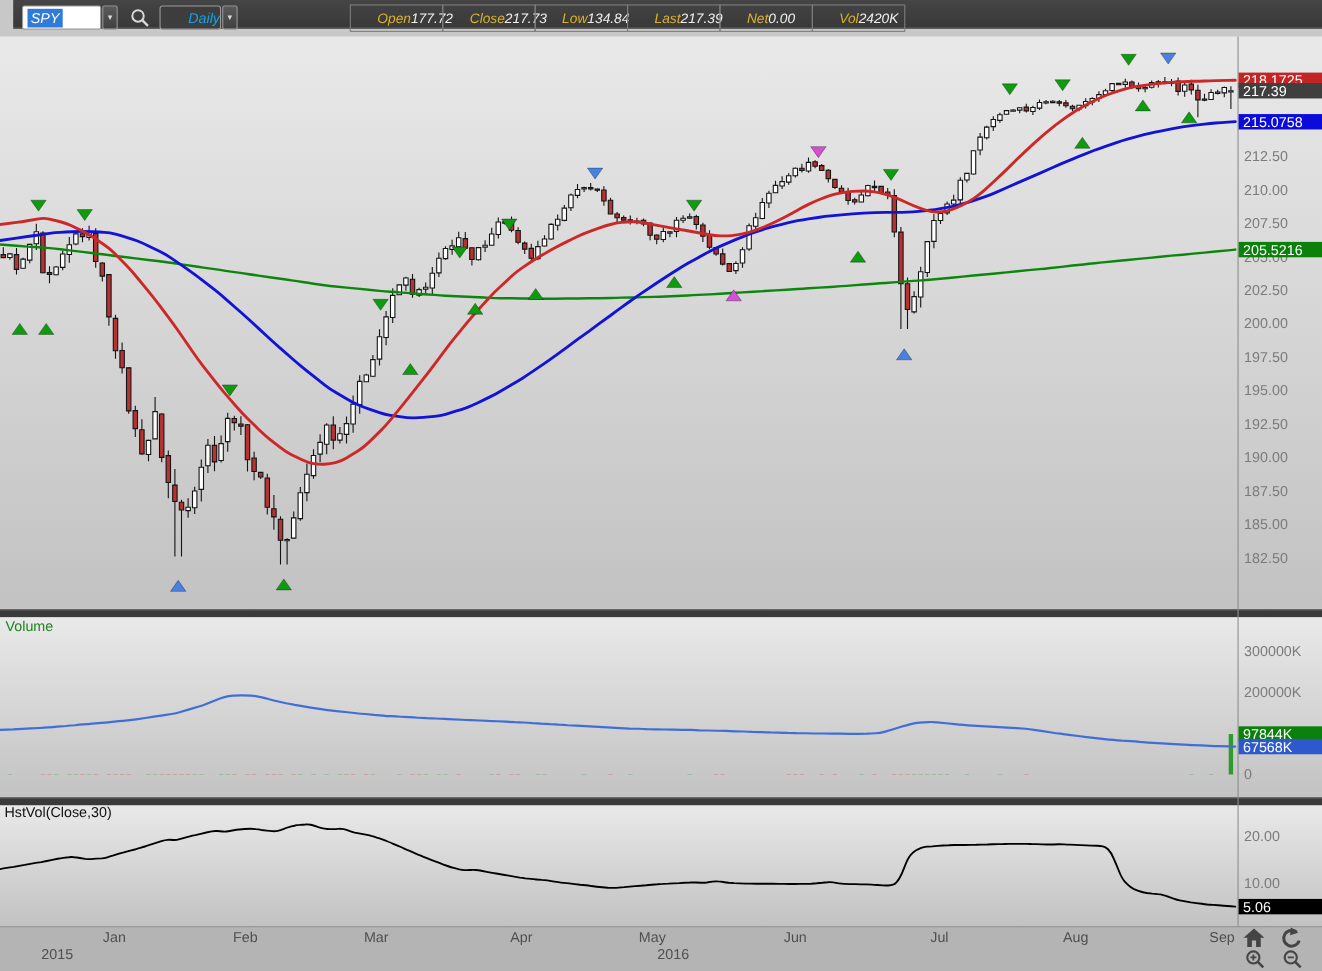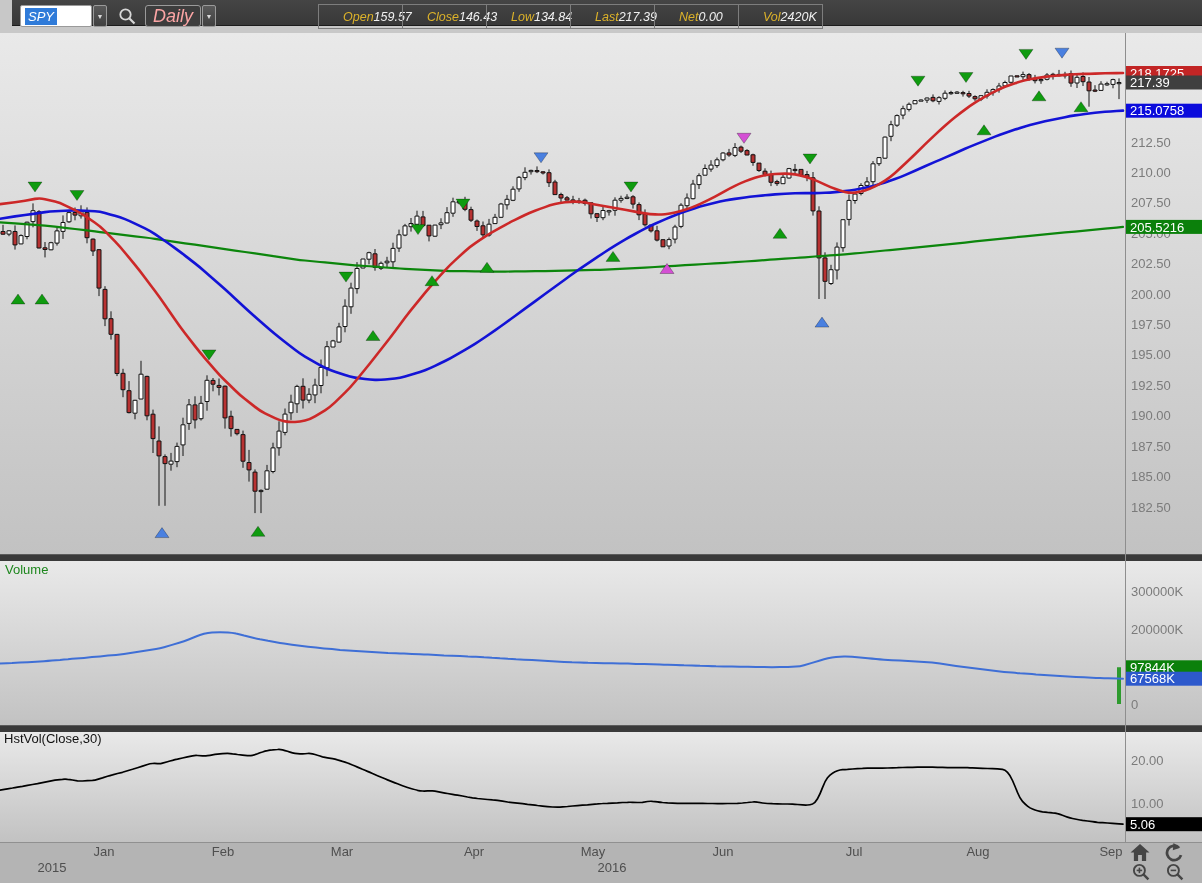--- a/index.html
+++ b/index.html
@@ -11,22 +11,22 @@
   .symbol-box{position:absolute;left:8px;top:5px;width:72px;height:22px;background:#fff;
               border:1px solid #9a9a9a;border-radius:2px;display:flex;align-items:center;
               padding-left:4px;box-sizing:border-box;font-size:13px;}
   .symbol-sel{background:#2f7bd9;color:#fff;padding:1px 3px;}
   .combo-arrow{position:absolute;top:5px;width:14px;height:22px;background:linear-gradient(#5a5a5a,#404040);
                border:1px solid #9a9a9a;border-radius:2px;color:#d9d9d9;font-size:7px;
                display:flex;align-items:center;justify-content:center;box-sizing:border-box;}
   .search-btn{position:absolute;left:104px;top:6px;width:22px;height:21px;display:flex;
               align-items:center;justify-content:center;}
   .period-box{position:absolute;left:133px;top:5px;width:56px;height:22px;background:#3d3d3d;
-              border:1px solid #9a9a9a;border-radius:3px;color:#fca5a5;font-size:18px;
-              display:flex;align-items:center;padding-left:7px;box-sizing:border-box;}
+              border:1px solid #9a9a9a;border-radius:3px;color:#0ea5e9;font-size:13px;
+              display:flex;align-items:center;padding-left:7px;box-sizing:border-box;justify-content:flex-end;}
   .quote-strip{position:absolute;left:307px;top:4px;height:25px;display:flex;}
   .qcell{width:85px;height:25px;border:1px solid #7d7d7d;margin-left:-1px;display:flex;
          align-items:center;justify-content:space-between;padding:0 24px;box-sizing:border-box;font-size:12.5px;}
   .qlabel{color:#dcb22a;}
   .qvalue{color:#f0f0f0;}
   
   #chart-svg{position:absolute;left:0;top:33px;}
   text{font-family:"Liberation Sans","DejaVu Sans",sans-serif;}
   
   .nav-icons{position:absolute;right:8px;bottom:2px;width:66px;height:40px;}
@@ -49,25 +49,25 @@
       </svg>
     </div>
     <div class="period-box">
       <span>Daily</span>
     </div>
     <div class="combo-arrow" style="left:190px;">▼</div>
 
     <div class="quote-strip">
       <div class="qcell">
         <span class="qlabel">Open</span>
-        <span class="qvalue">159.57</span>
+        <span class="qvalue">177.72</span>
       </div>
       <div class="qcell">
         <span class="qlabel">Close</span>
-        <span class="qvalue">146.43</span>
+        <span class="qvalue">217.73</span>
       </div>
       <div class="qcell">
         <span class="qlabel">Low</span>
         <span class="qvalue">134.84</span>
       </div>
       <div class="qcell">
         <span class="qlabel">Last</span>
         <span class="qvalue">217.39</span>
       </div>
       <div class="qcell">

